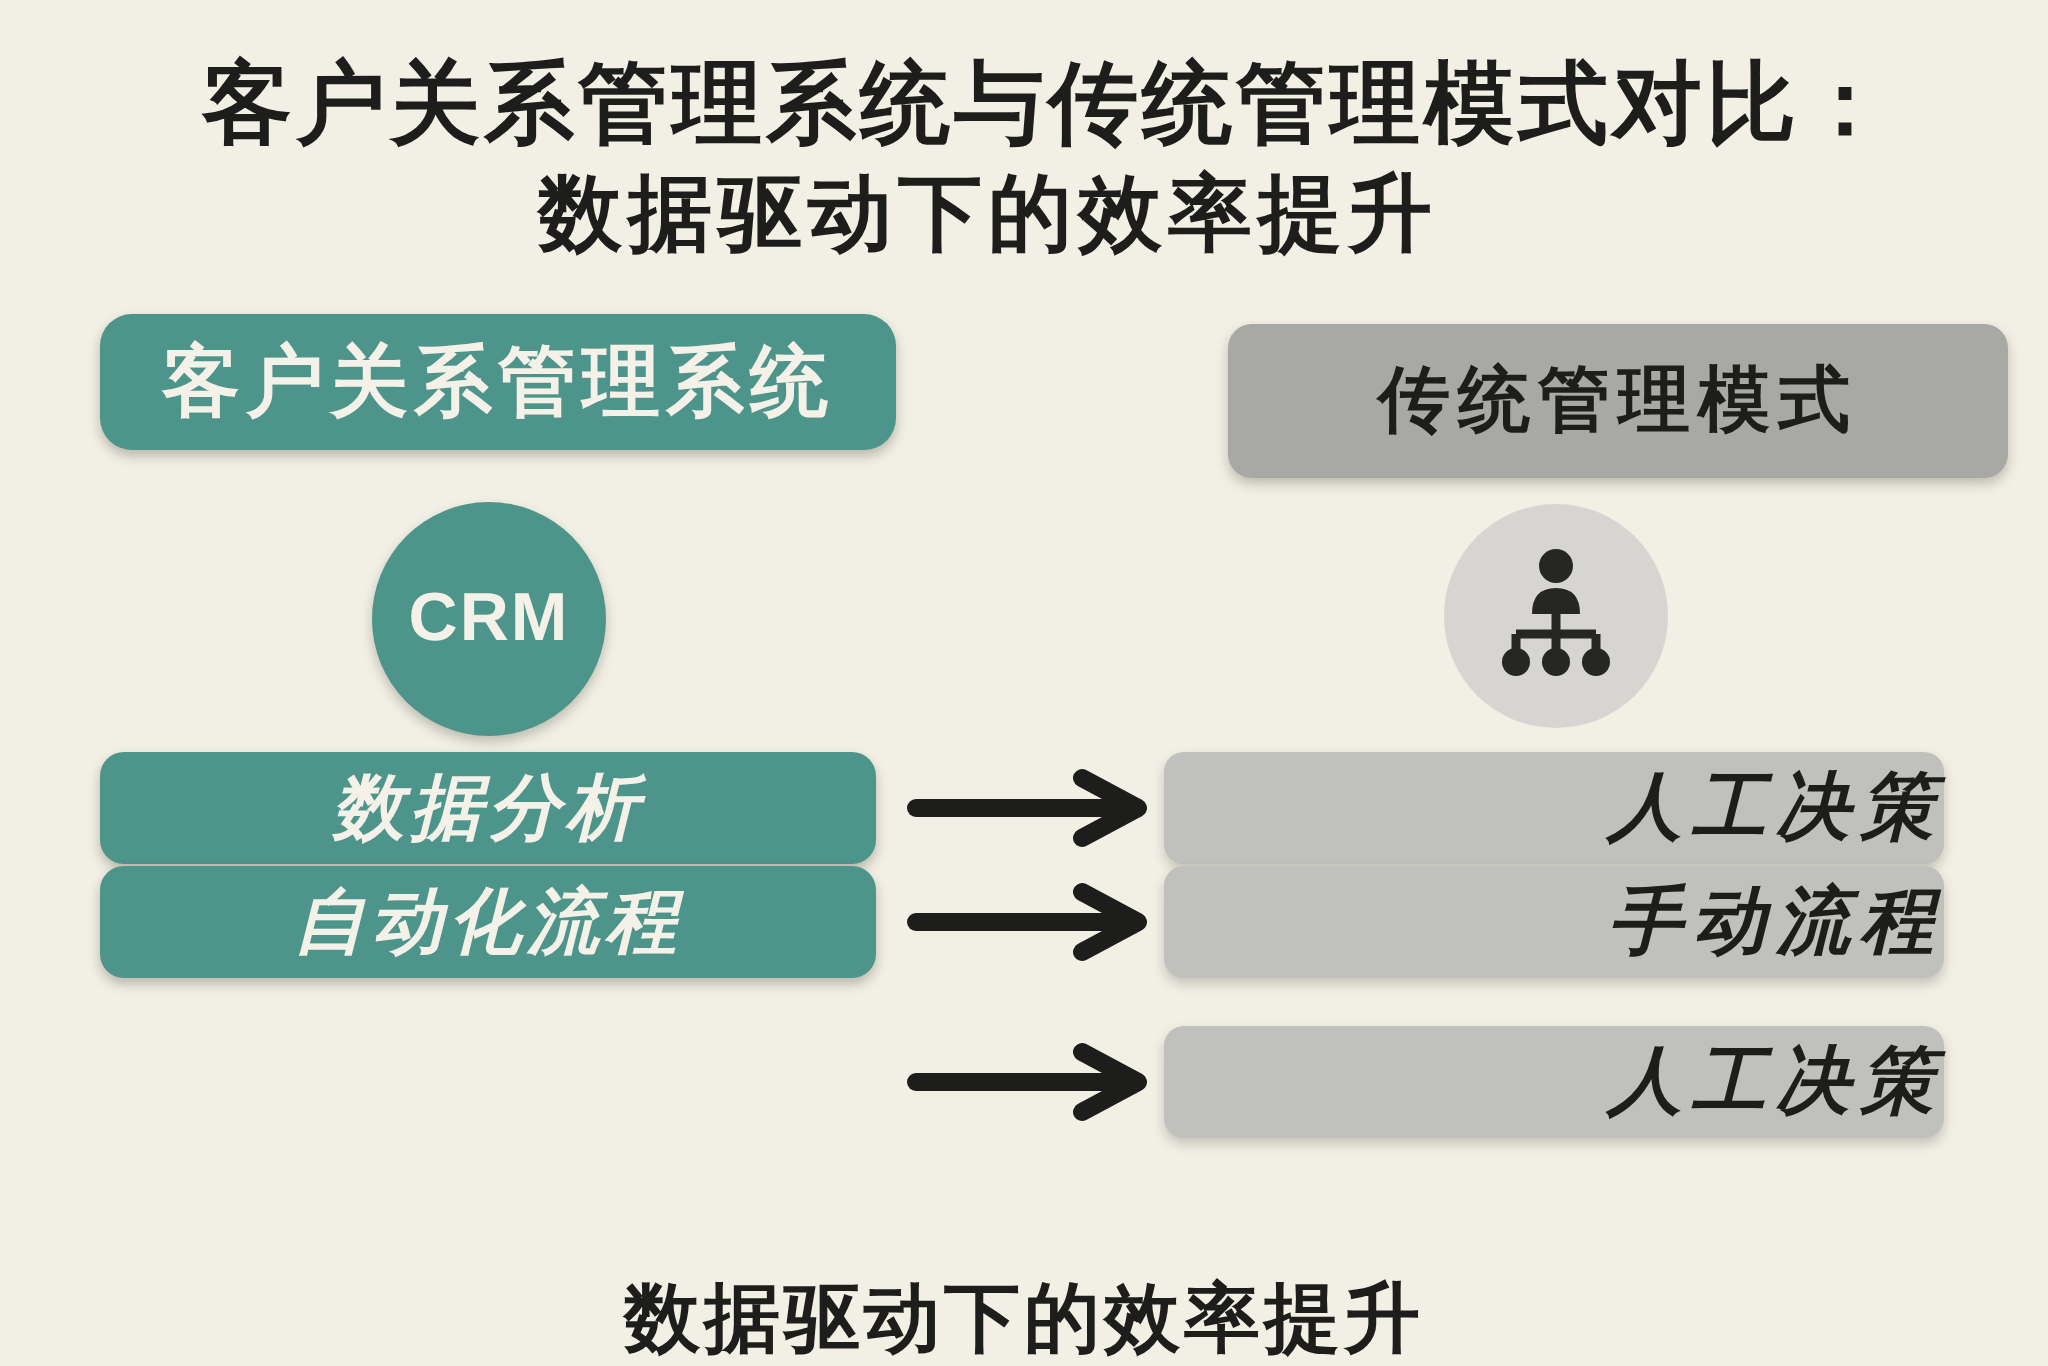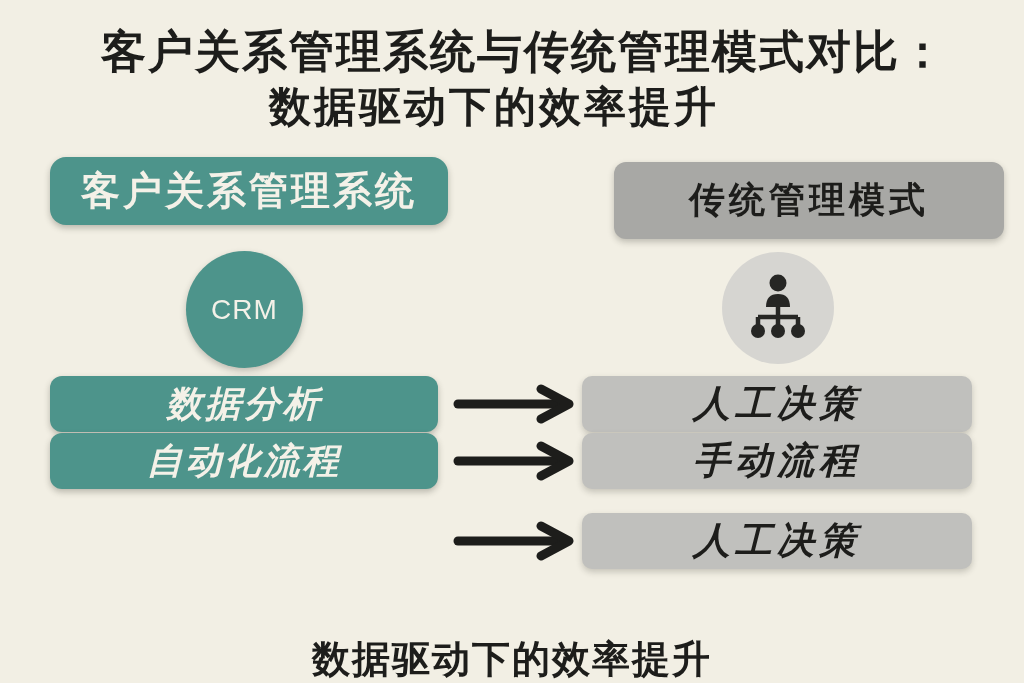--- a/index.html
+++ b/index.html
@@ -16,28 +16,28 @@
   .title{position:absolute;top:24px;left:0;width:100%;text-align:center;font-weight:900;color:var(--ink);}
   .title-line1{font-size:45px;letter-spacing:2px;line-height:1.25;}
   .title-line2{font-size:42px;letter-spacing:3px;line-height:1.3;margin-right:60px;}
   .box{position:absolute;display:flex;align-items:center;justify-content:center;font-weight:900;}
   .header-left{left:50px;top:157px;width:398px;height:68px;background:var(--teal);border-radius:16px;
     color:var(--cream-text);font-size:39px;letter-spacing:3px;box-shadow:0 3px 6px rgba(40,40,30,0.28);}
   .vs{left:462px;top:176px;width:100px;height:56px;font-size:56px;font-weight:900;color:var(--ink);letter-spacing:0px;}
   .header-right{left:582px;top:162px;width:390px;height:77px;background:var(--gray-header);border-radius:12px;
     color:var(--ink);font-size:36px;letter-spacing:4px;box-shadow:0 3px 6px rgba(40,40,30,0.25);margin-left:32px;}
   .crm-circle{left:186px;top:251px;width:117px;height:117px;border-radius:50%;background:var(--teal);
-    color:var(--cream-text);font-size:28px;font-weight:400;letter-spacing:1px;box-shadow:0 3px 6px rgba(40,40,30,0.25);}
+    color:var(--cream-text);font-size:34px;font-weight:700;letter-spacing:1px;box-shadow:0 3px 6px rgba(40,40,30,0.25);}
   .org-circle{left:722px;top:252px;width:112px;height:112px;border-radius:50%;background:var(--gray-circle);}
   .compare-row{position:absolute;left:0;width:1024px;height:56px;font-style:italic;}
   .pill{position:absolute;top:0;height:56px;display:flex;align-items:center;justify-content:center;font-weight:900;}
   .pill-left{left:50px;width:388px;background:var(--teal);border-radius:12px;color:var(--cream-text);
     font-size:36px;letter-spacing:3px;box-shadow:0 3px 6px rgba(40,40,30,0.28);}
   .pill-right{left:582px;width:390px;background:var(--gray-pill);border-radius:10px;color:var(--ink);
-    font-size:37px;letter-spacing:5px;box-shadow:0 3px 6px rgba(40,40,30,0.22);}
+    font-size:37px;letter-spacing:5px;box-shadow:0 3px 6px rgba(40,40,30,0.22);justify-content:flex-end;}
   .arrow{position:absolute;left:453px;top:8px;width:126px;height:40px;}
   .caption{position:absolute;top:634px;left:0;width:1024px;text-align:center;
     font-size:38px;font-weight:900;letter-spacing:2px;color:var(--ink);}
   svg{display:block;}
 </style>
 </head>
 <body>
 
 <div class="canvas">
 

